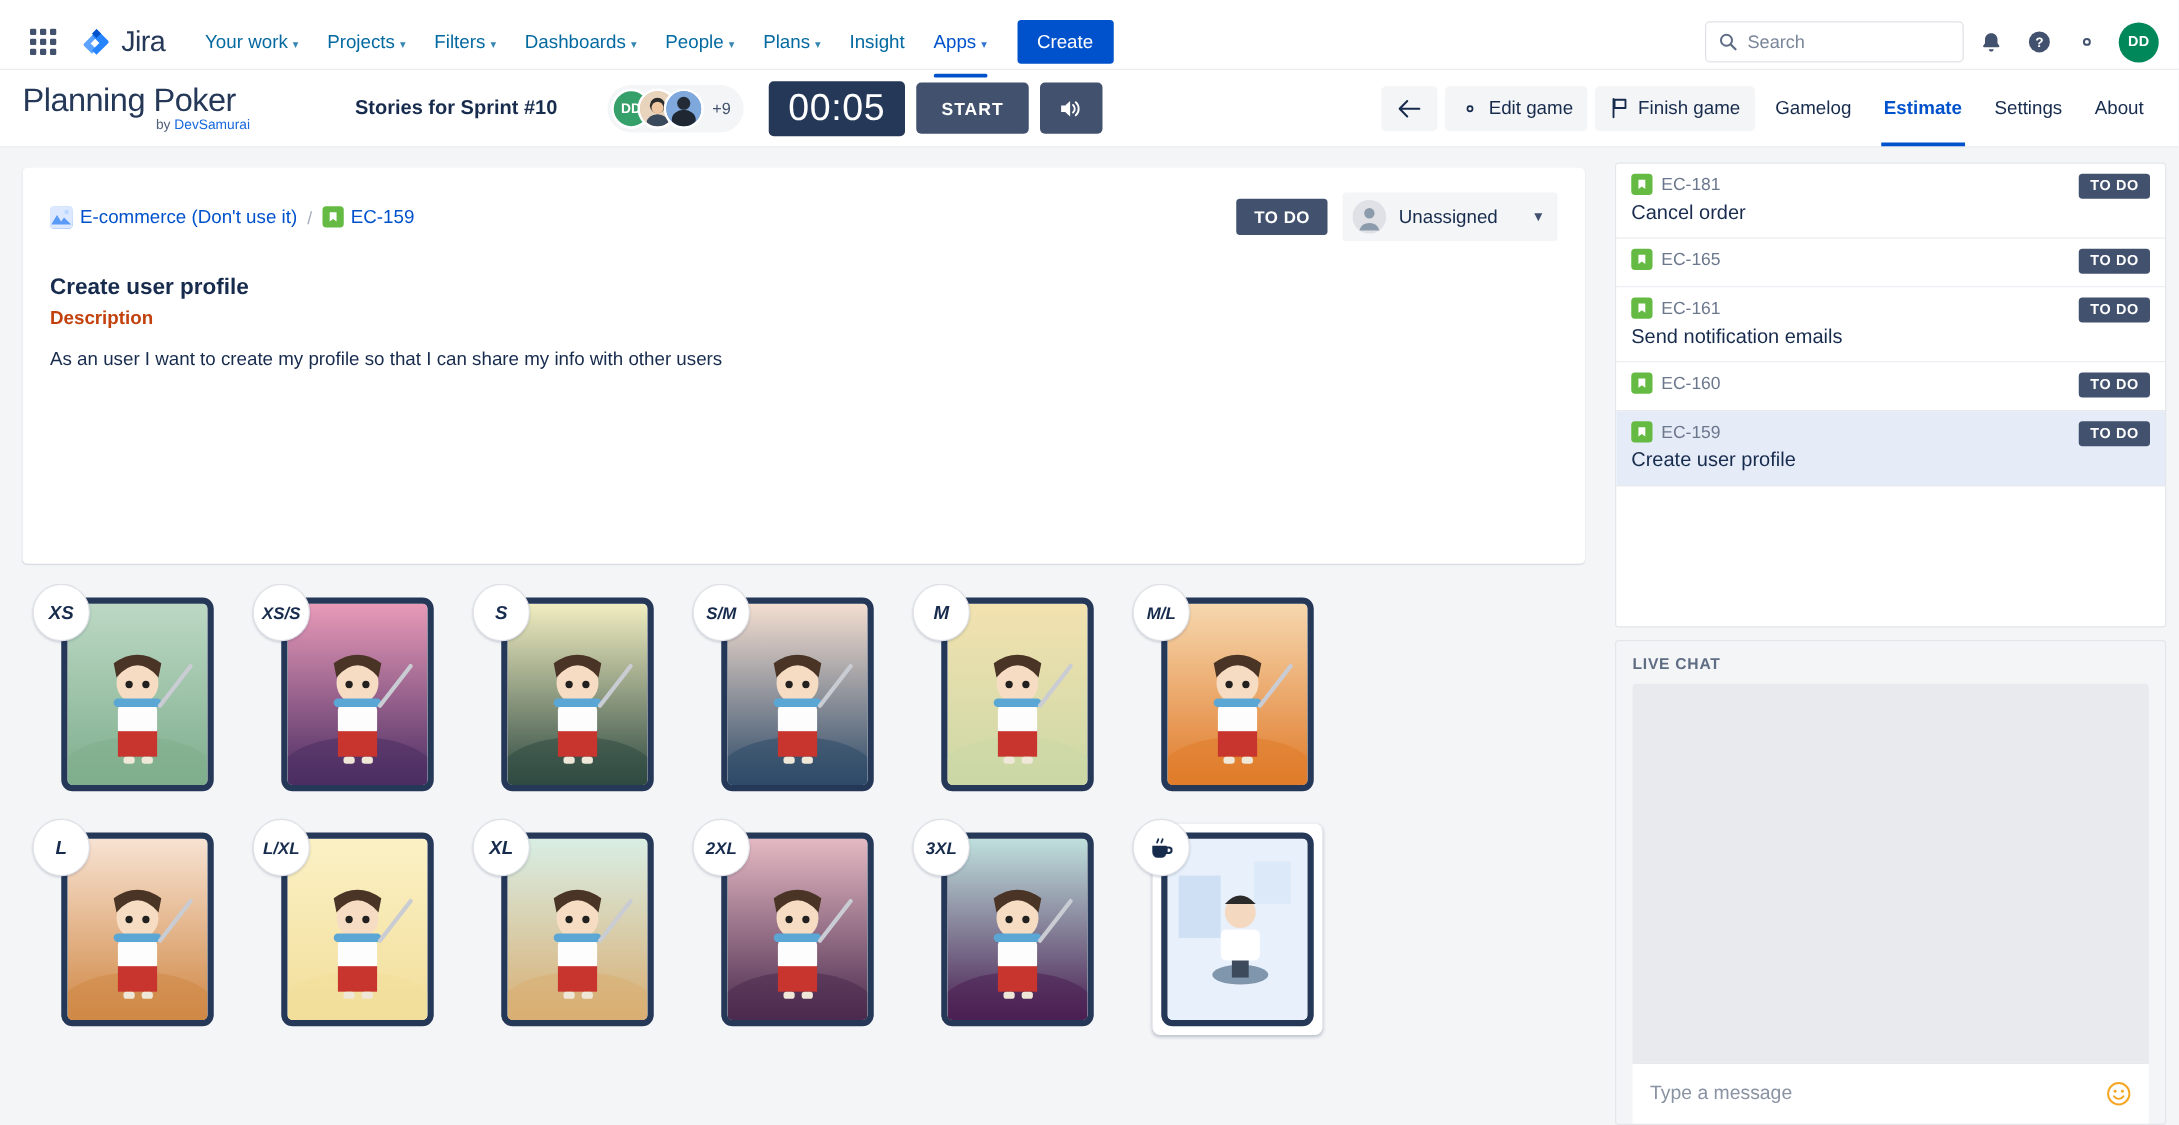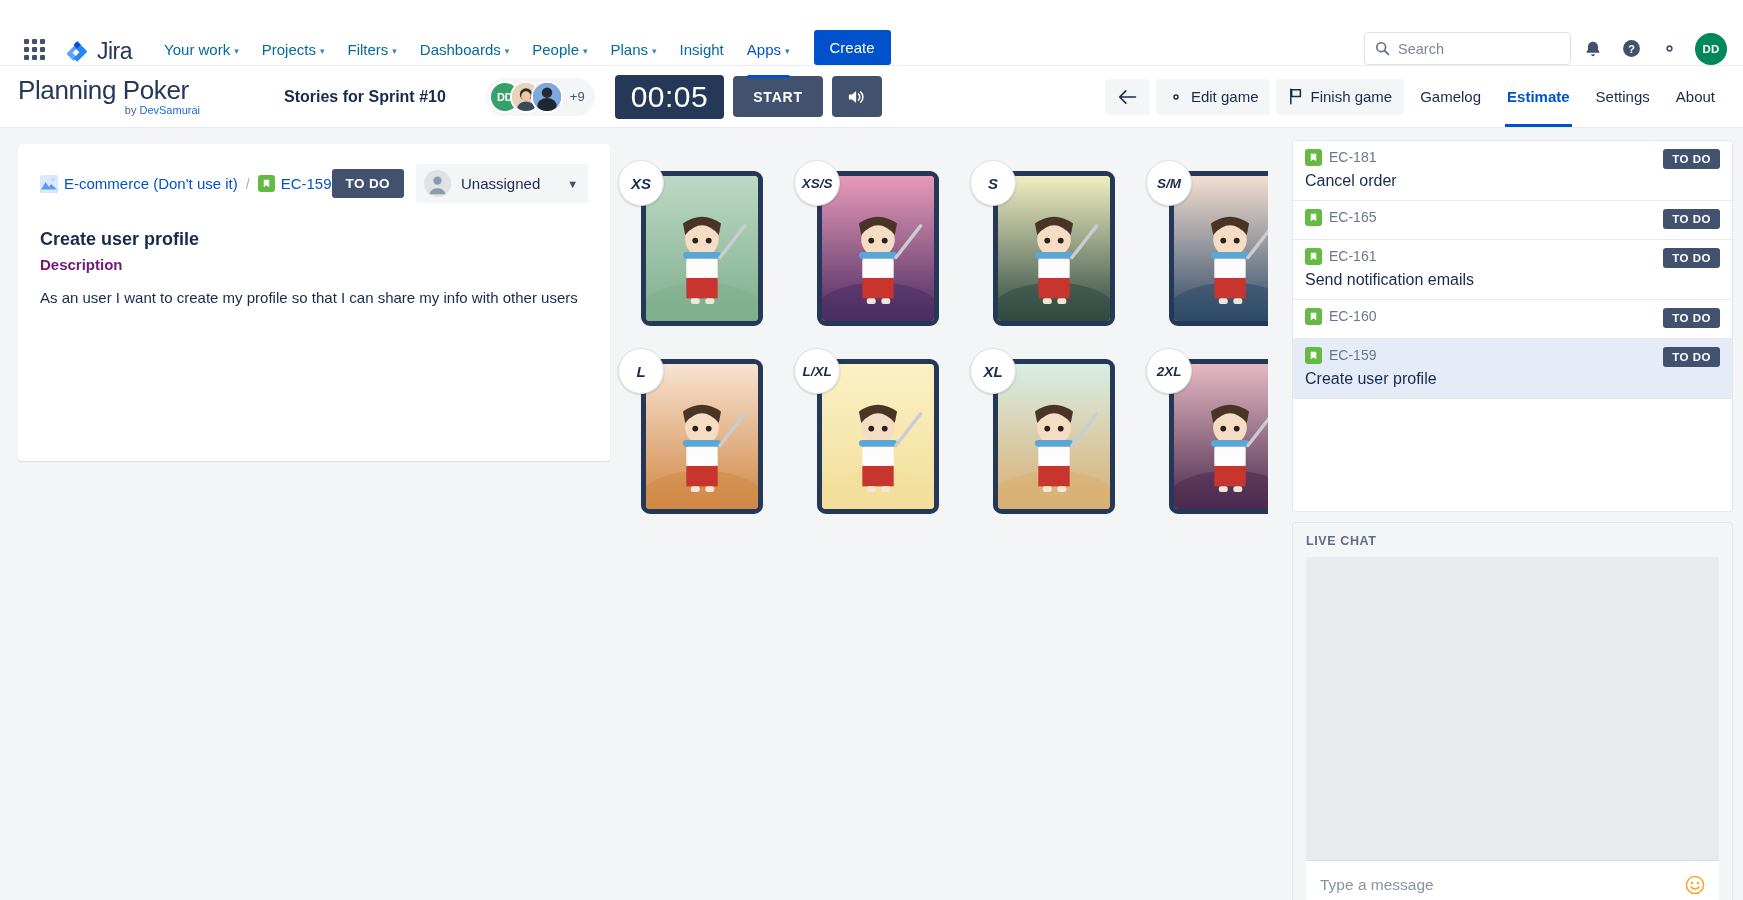--- a/index.html
+++ b/index.html
@@ -6,22 +6,22 @@
   html, body {
     width: 1743px; height: 900px;
     font-family: "Liberation Sans", sans-serif;
     background: #f4f5f7;
     overflow: hidden;
     color: #172b4d;
   }
 
   
   .jira-nav {
-    height: 66px; background: #fff;
-    display: flex; align-items: flex-end;
+    height: 56px; background: #fff;
+    display: flex; align-items: center;
     padding: 12px 16px 0 18px;
     border-bottom: 1px solid #ebecf0;
     position: relative; z-index: 50;
   }
   .app-switcher {
     width: 32px; height: 32px; display: grid;
     grid-template-columns: repeat(3, 5px);
     grid-template-rows: repeat(3, 5px);
     gap: 3px; align-content: center; justify-content: center;
     cursor: pointer; border-radius: 3px;
@@ -138,21 +138,21 @@
   .tab-link.active { color: #0052cc; font-weight: bold; }
   .tab-link.active::after {
     content: ""; position: absolute; left: 8px; right: 8px; bottom: -14px;
     height: 3px; background: #0052cc;
   }
 
   
   .page { display: flex; height: calc(900px - 56px - 62px); }
   .left-col {
     flex: 1; padding: 16px 20px 0 18px; overflow: hidden;
-    display: flex; flex-direction: row;
+    display: flex; flex-direction: column;
   }
   .story-card {
     background: #fff; border-radius: 4px; padding: 20px 22px 22px 22px;
     box-shadow: 0 1px 1px rgba(9,30,66,0.13);
     height: 317px; flex-shrink: 0;
   }
   .breadcrumb-row { display: flex; align-items: center; }
   .crumb {
     display: flex; align-items: center; gap: 6px;
     font-size: 15px; color: #0052cc; cursor: pointer;
@@ -172,21 +172,21 @@
     background: #42526e; color: #fff; font-size: 13.5px; font-weight: bold;
     padding: 7px 14px; border-radius: 3px; letter-spacing: 0.4px;
   }
   .assignee {
     display: flex; align-items: center; gap: 10px; background: #f4f5f7;
     border-radius: 3px; padding: 6px 10px 6px 8px; width: 172px; cursor: pointer;
   }
   .assignee .nm { font-size: 15px; color: #172b4d; }
   .assignee .cv { margin-left: auto; color: #42526e; font-size: 11px; }
   .story-title { font-size: 18px; font-weight: bold; margin-top: 26px; color: #172b4d; }
-  .desc-label { font-size: 15px; font-weight: bold; margin-top: 6px; color: #701a75; }
+  .desc-label { font-size: 15px; font-weight: bold; margin-top: 6px; color: #c2410c; }
   .desc-text { font-size: 15px; margin-top: 14px; color: #172b4d; line-height: 1.4; }
 
   
   .cards-area { margin-top: 16px; flex: 1; overflow: hidden; }
   .cards-grid {
     display: grid; grid-template-columns: repeat(6, 176px);
     row-gap: 20px; column-gap: 0; padding-left: 8px;
   }
   .poker-card { position: relative; width: 151px; height: 168px; cursor: pointer; font-style: italic; }
   .pc-frame {

